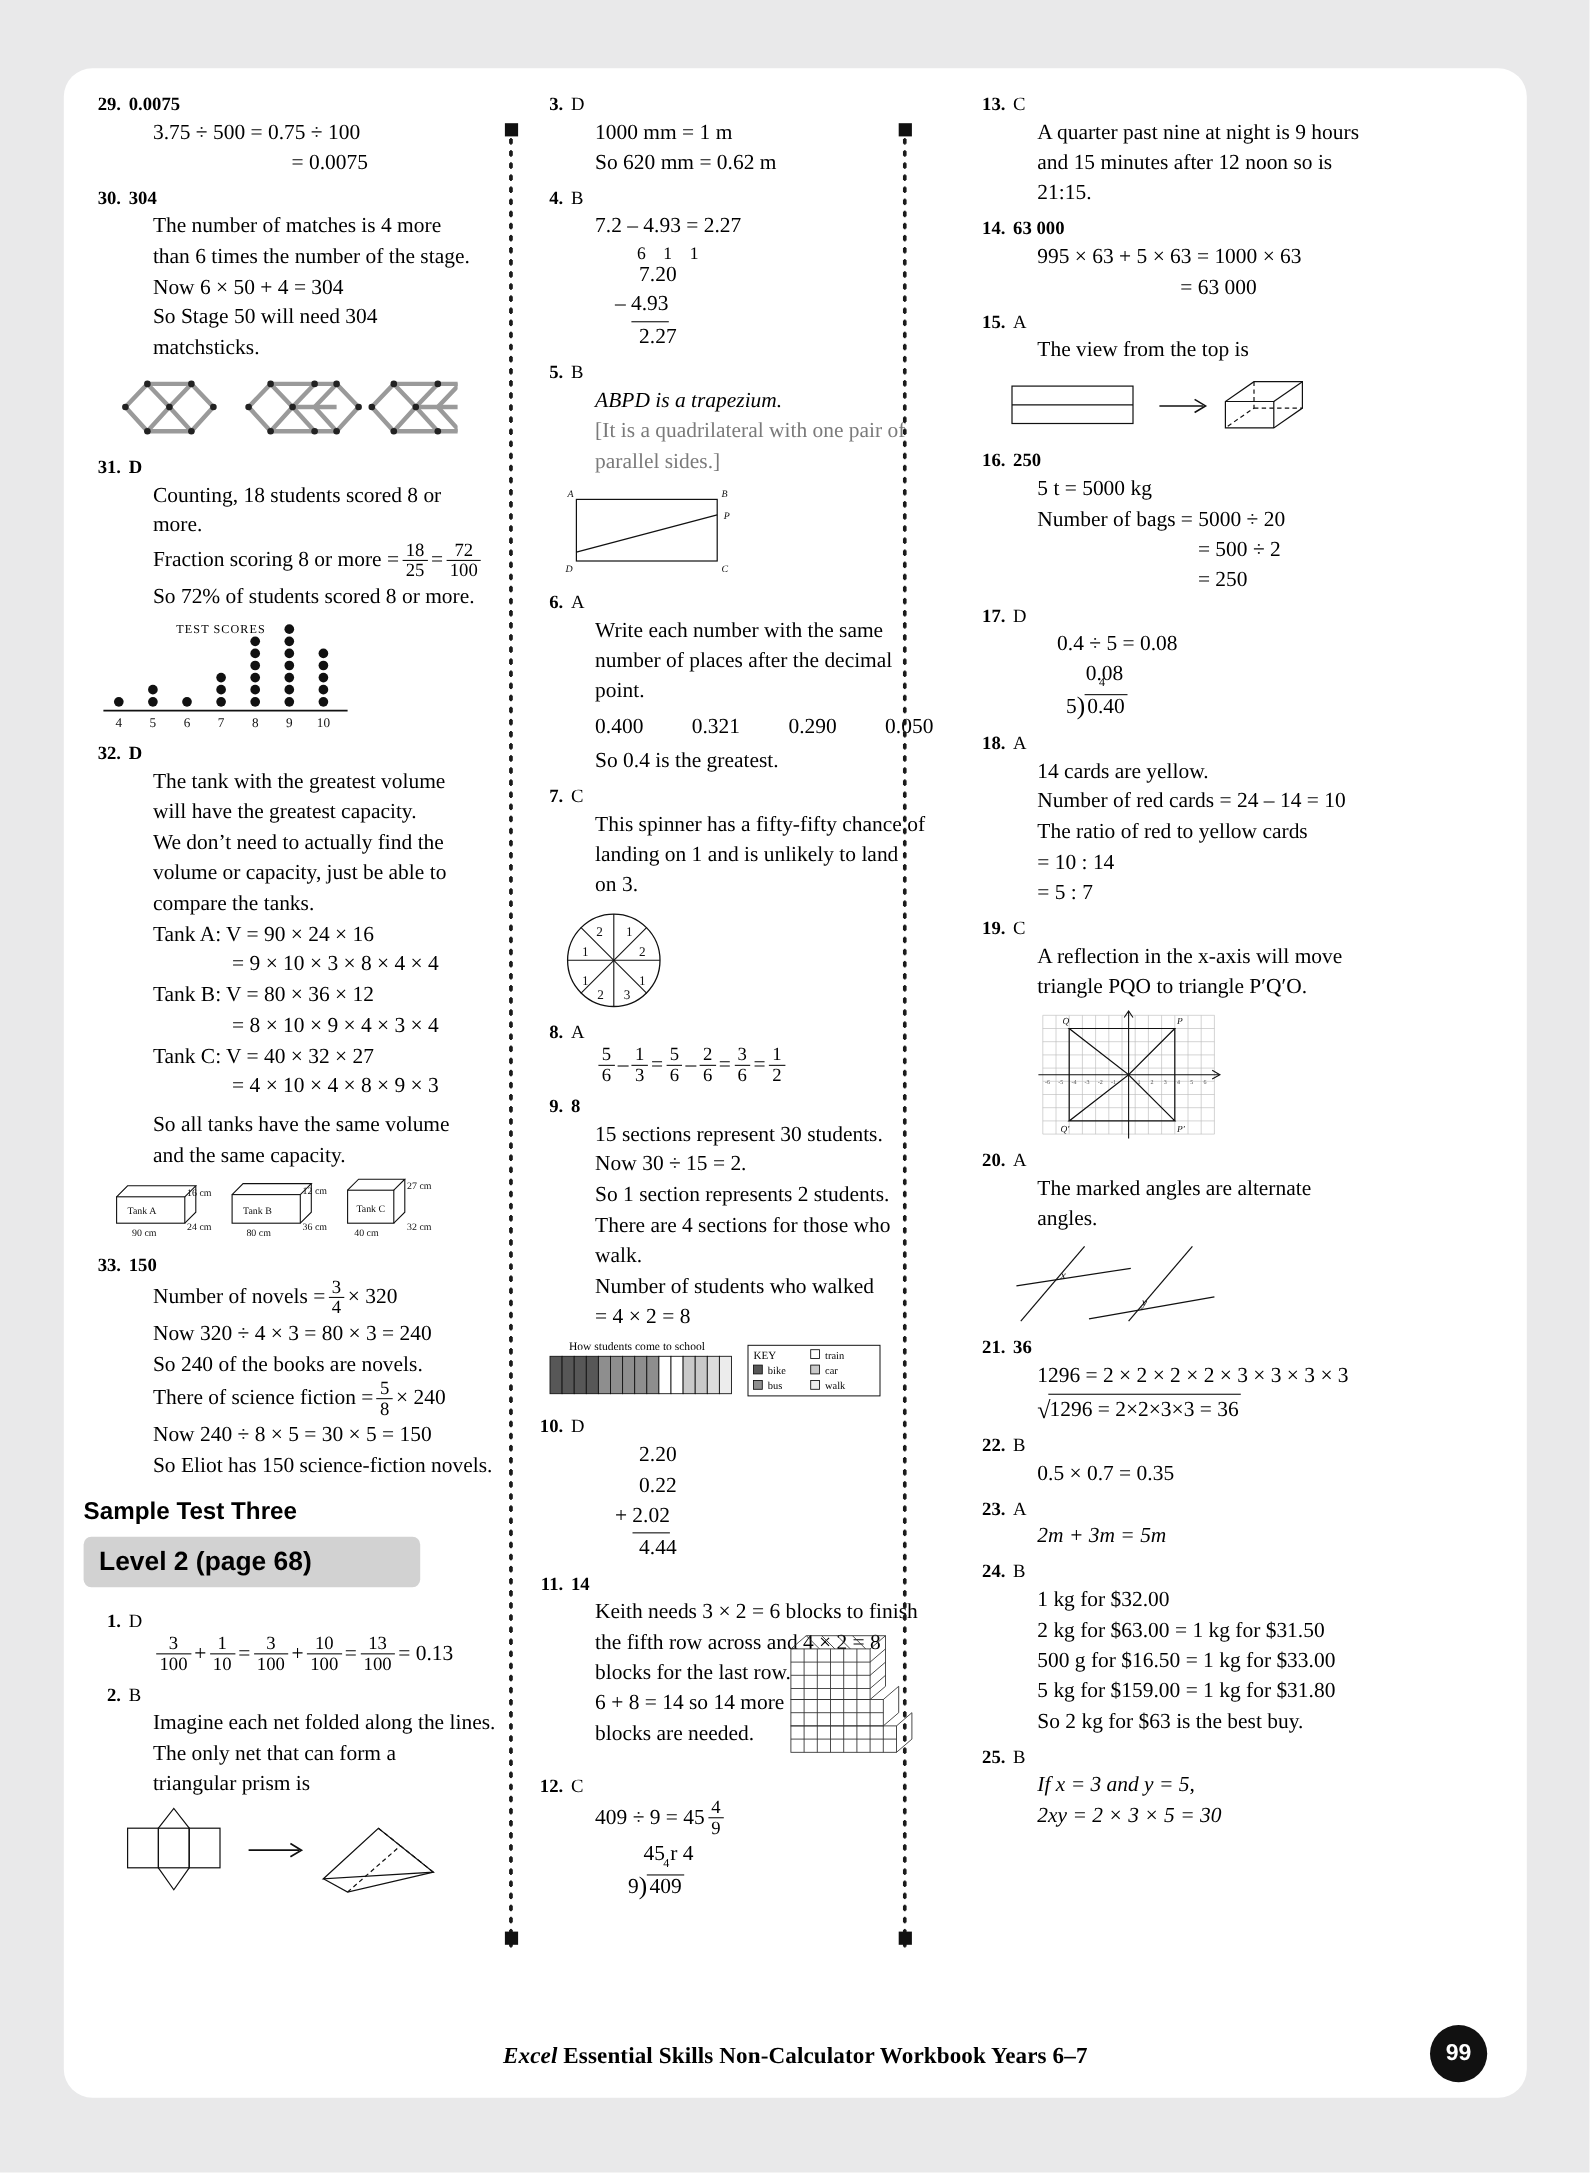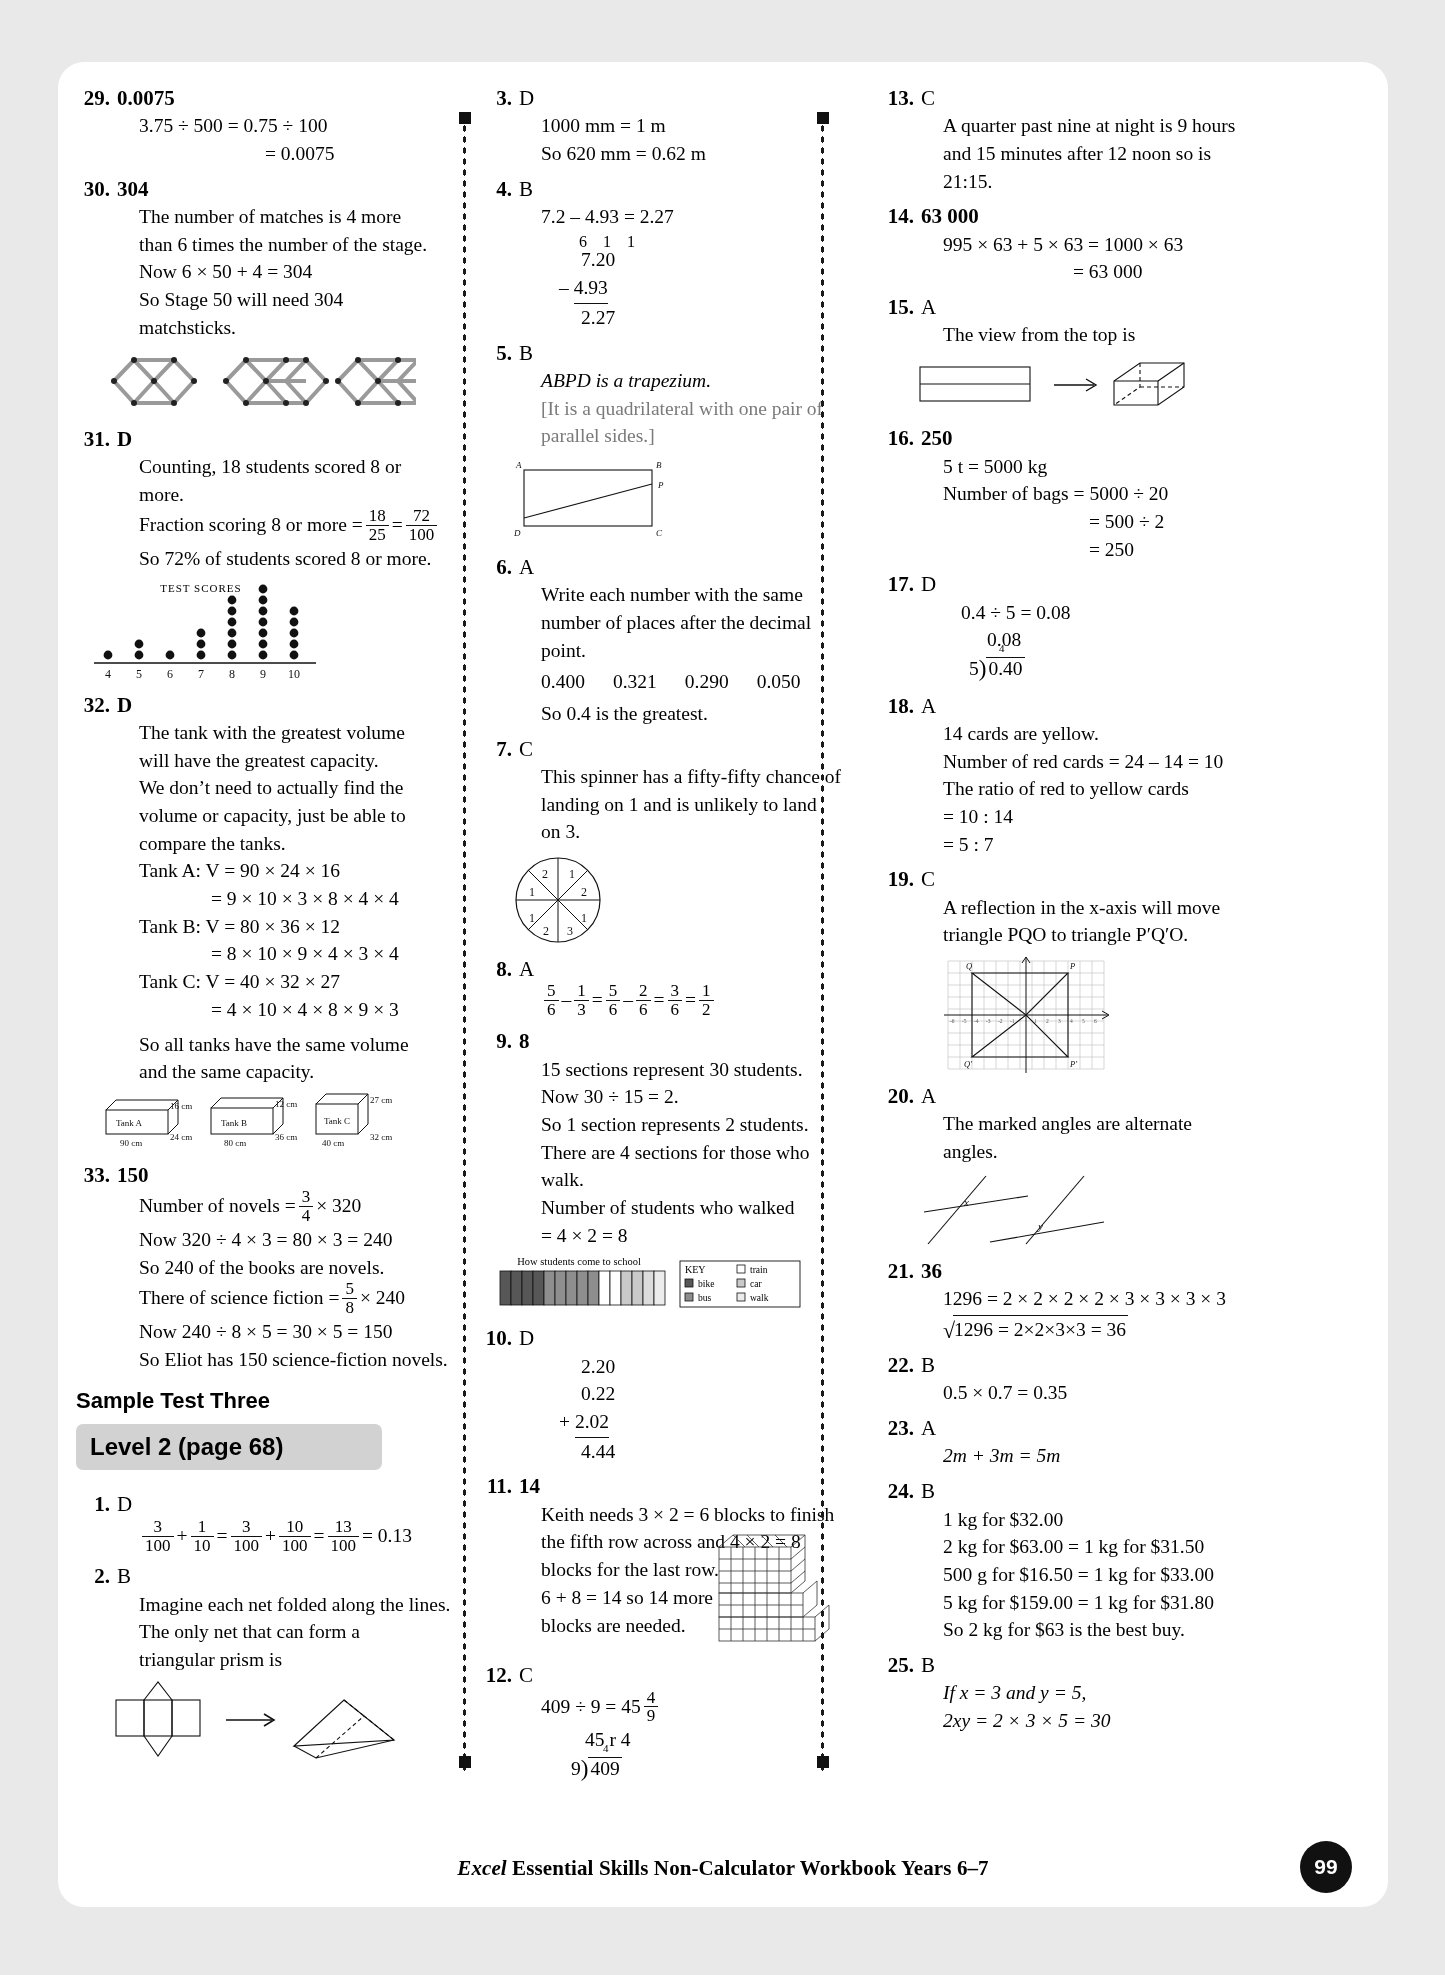--- a/index.html
+++ b/index.html
@@ -35,21 +35,21 @@
   .rule.r2{left:752px;}
   .rule-cap{
     position:absolute;width:12px;height:12px;background:#111;
   }
   .cap1{left:391px;top:28px;}
   .cap2{left:749px;top:28px;}
   .cap3{left:391px;top:1672px;}
   .cap4{left:749px;top:1672px;}
 
   .item{margin-bottom:7px;position:relative;}
-  .qhead{font-size:21px;line-height:1.35;font-weight:bold;display:flex;}
+  .qhead{font-size:17px;line-height:1.35;font-weight:bold;display:flex;}
   .qnum{min-width:34px;text-align:right;padding-right:7px;}
   .qans{font-weight:bold;}
   .qans.plain{font-weight:normal;}
   .body{margin-left:63px;font-size:19.5px;line-height:1.42;}
   .body .ln{white-space:nowrap;}
   .grey{color:#7a7a7a;}
   em,i{}
   .frac{
     display:inline-block;vertical-align:middle;
     text-align:center;font-size:17px;line-height:1.05;
@@ -404,21 +404,21 @@
 
       <div class="item">
         <div class="qhead">
             <span class="qnum">6.</span>
             <span class="qans plain">A</span>
           </div>
         <div class="body">
           <div class="ln">Write each number with the same</div>
           <div class="ln">number of places after the decimal</div>
           <div class="ln">point.</div>
-          <div class="ln" style="display:flex;gap:28px;margin:4px 0">
+          <div class="ln" style="display:flex;gap:44px;margin:4px 0">
             <span>0.400</span>
             <span>0.321</span>
             <span>0.290</span>
             <span>0.050</span>
           </div>
           <div class="ln">So 0.4 is the greatest.</div>
         </div>
       </div>
 
       <div class="item">

